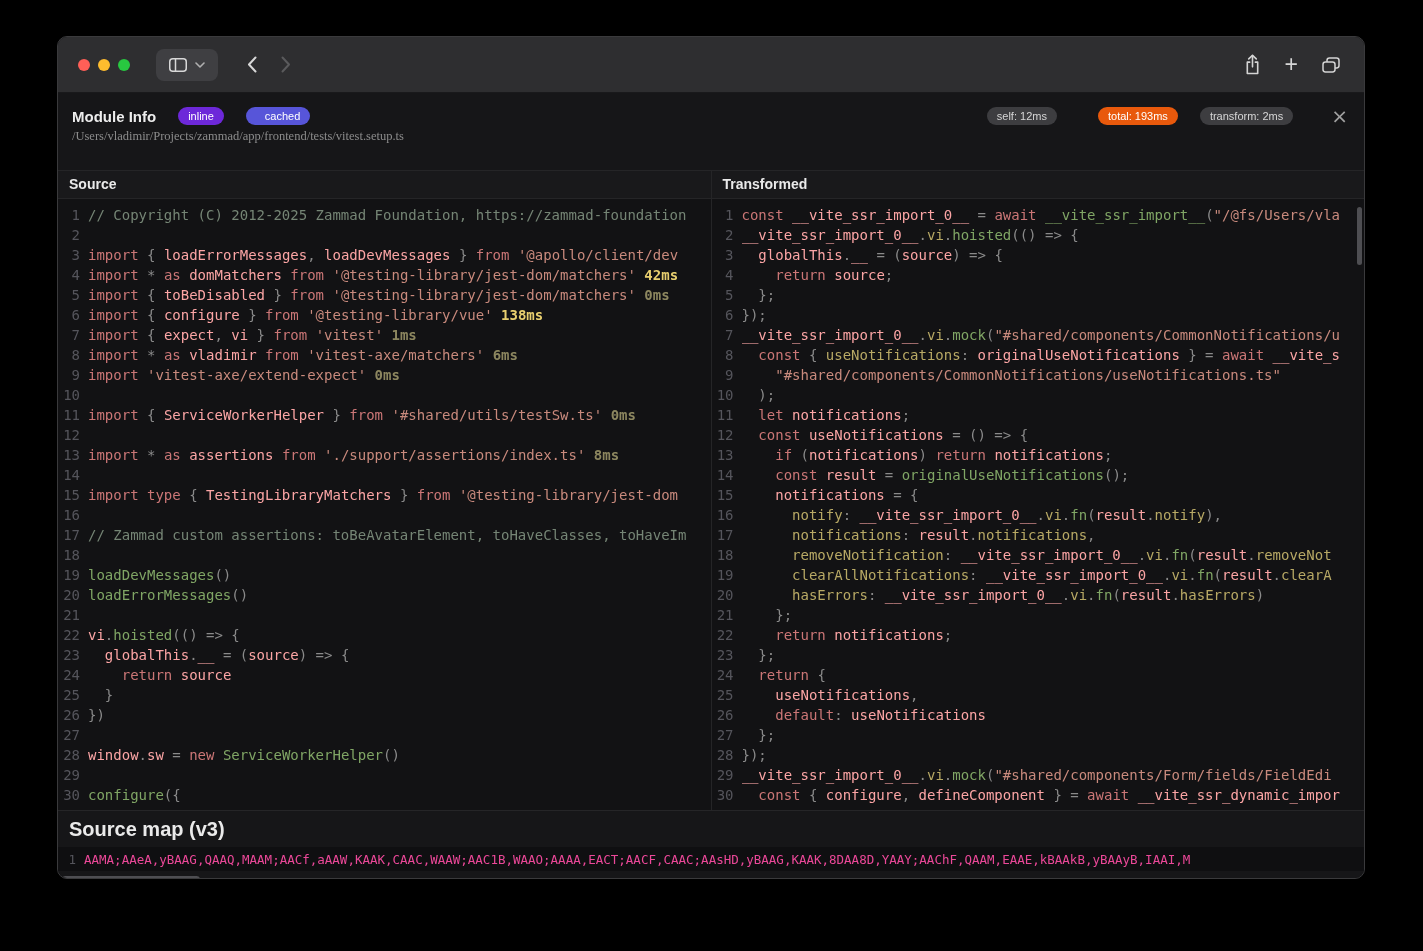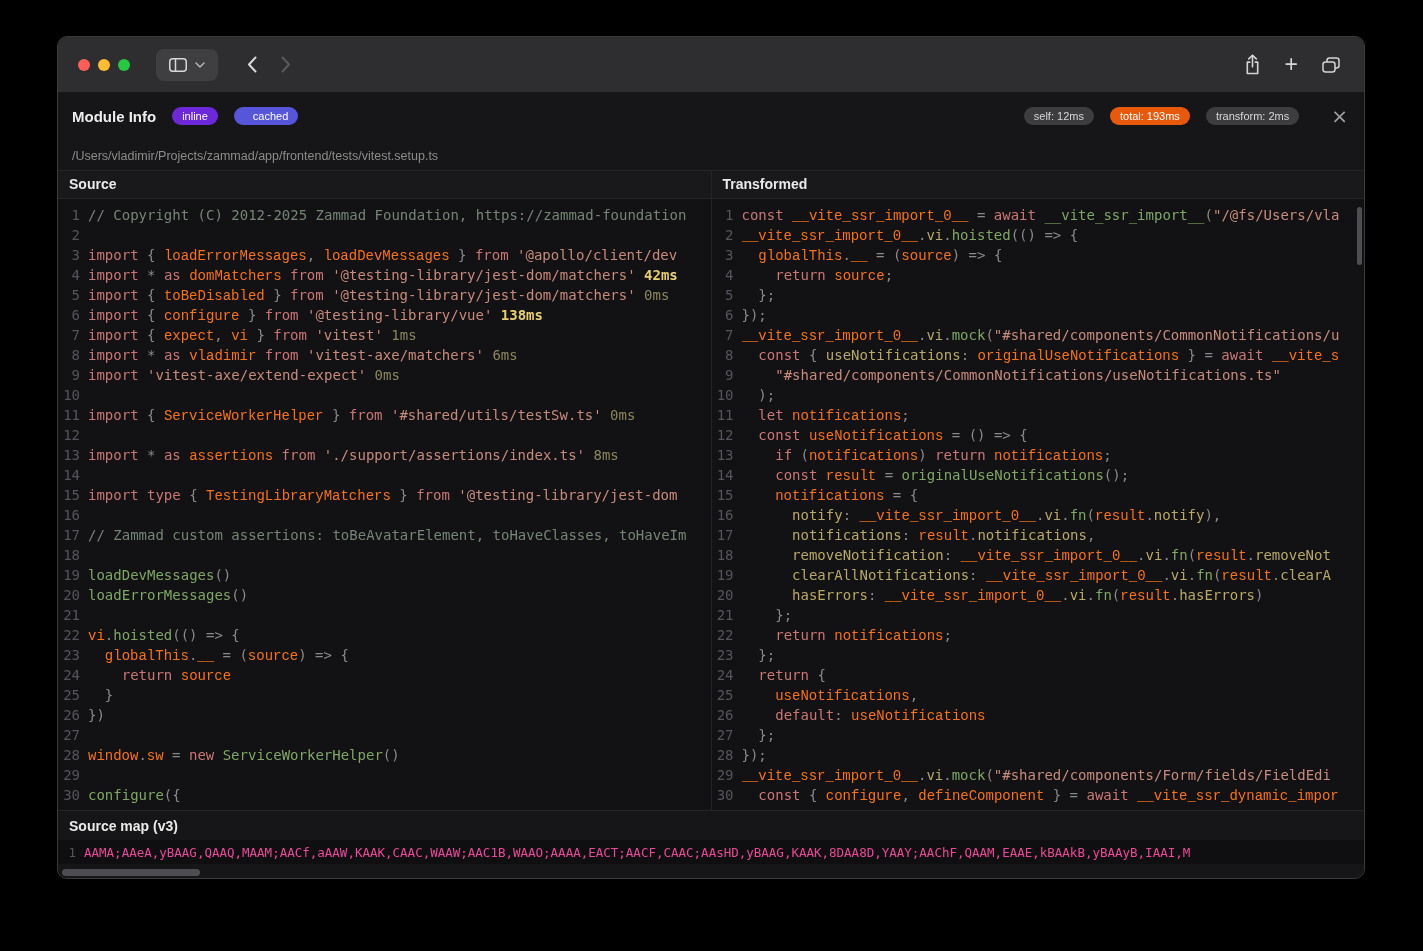--- a/index.html
+++ b/index.html
@@ -30,61 +30,61 @@
                color:#e4e4e6; font-size:13px; }
   .url-left  { position:absolute; left:11px; top:9px; }
   .url-right { position:absolute; right:11px; top:0; height:33px; display:flex; gap:12px; align-items:center; }
   .aA { color:#9c9c9c; font-size:11px; letter-spacing:0.5px; }
 
   .toolbar-right { margin-left:auto; display:flex; align-items:center; gap:24px; padding-right:24px; }
   .plus-glyph { font-size:23px; font-weight:300; color:#d6d6d6; line-height:1; }
 
   
   .module-head { flex:0 0 77px; background:#161618; padding:14px 16px 0 14px; }
-  .mh-row { display:flex; align-items:center; gap:16px; }
+  .mh-row { display:flex; align-items:center; gap:22px; }
   .mh-title { font-size:15px; font-weight:700; color:#ededed; white-space:nowrap; }
   .badge { font-size:11px; padding:3px 10px; border-radius:10px; color:#fff; white-space:nowrap; }
   .badge.green  { background:#6d28d9; }
   .badge.indigo { background:#5755d9;padding-left:19px; }
   .badge.gray   { background:#3d3d40; color:#d6d6d6; }
-  .badge.orange { background:#e8590c; }
+  .badge.orange { background:#e8590c;margin-left:19px; }
   .mh-spacer { flex:1; }
   .close-btn { margin-left:16px; color:#a0a0a0; font-size:20px; line-height:18px; background:none; border:none;
                font-family:"DejaVu Sans", sans-serif; cursor:default; }
-  .file-path { font-family:Liberation Sans, sans-serif; font-size:12.5px; color:#8c8c8c;
-               margin-top:24px; white-space:nowrap; overflow:hidden; }
+  .file-path { font-family:Liberation Serif, serif; font-size:12.5px; color:#8c8c8c;
+               margin-top:4px; white-space:nowrap; overflow:hidden; }
 
   
   .panels { flex:0 0 640px; display:flex; border-top:1px solid #252527; min-height:0; }
   .panel { flex:1; min-width:0; display:flex; flex-direction:column;justify-content:space-between; }
   .panel.src { border-right:1px solid #252527; }
   .panel-title { flex:0 0 28px; line-height:27px; padding-left:11px; font-size:14px; font-weight:700;
                  color:#eaeaea; background:#19191b; border-bottom:1px solid #252527; }
   .code { flex:1; background:#121214; overflow:hidden; padding-top:6px; position:relative;
           font-family:"DejaVu Sans Mono", monospace; font-size:14px; line-height:20px; }
   .cl { display:flex; height:20px; white-space:pre; }
   .ln { flex:0 0 30px; text-align:right; padding-right:8px; color:#55555c; }
   .lt { white-space:pre; overflow:hidden; }
 
   .tk-c  { color:#758575; }                 
   .tk-k  { color:#cb7676; }                 
   .tk-s  { color:#c98a7d; }                 
-  .tk-v  { color:#f97316;font-family:Liberation Mono, monospace; }                 
+  .tk-v  { color:#fca5a5; }                 
   .tk-f  { color:#80a665; }                 
   .tk-pr { color:#b8a965; }                 
   .tk-pu { color:#8a8a8a; }                 
   .tk-p  { color:#dbd7ca; }                 
-  .tk-t1 { color:#8c865f; }                 
+  .tk-t1 { color:#8c865f;font-weight:bold; }                 
   .tk-t2 { color:#e8cf6f; font-weight:bold; }
 
   .vbar { position:absolute; right:2px; top:8px; width:5px; height:58px; border-radius:3px; background:#4e4e52; }
 
   
   .sourcemap { flex:1; background:#161618; border-top:1px solid #252527; min-height:0; }
-  .sm-title { padding:7px 0 6px 11px; font-size:14px; font-weight:700; color:#eaeaea; }
+  .sm-title { padding:7px 0 6px 11px; font-size:20px; font-weight:700; color:#eaeaea; }
   .sm-strip { background:#0f0f11; height:24px; display:flex; align-items:center;
               font-family:"DejaVu Sans Mono", monospace; font-size:12.5px;
               overflow:hidden; white-space:pre; }
   .sm-strip .smln { flex:0 0 26px; text-align:right; padding-right:8px; color:#55555c; }
   .sm-text { color:#ec4899; white-space:pre; overflow:hidden; }
   .hbar { width:138px; height:7px; border-radius:4px; background:#4e4e52; margin:5px 0 0 4px; }
 
   svg { display:block; }
 </style>
 </head>

